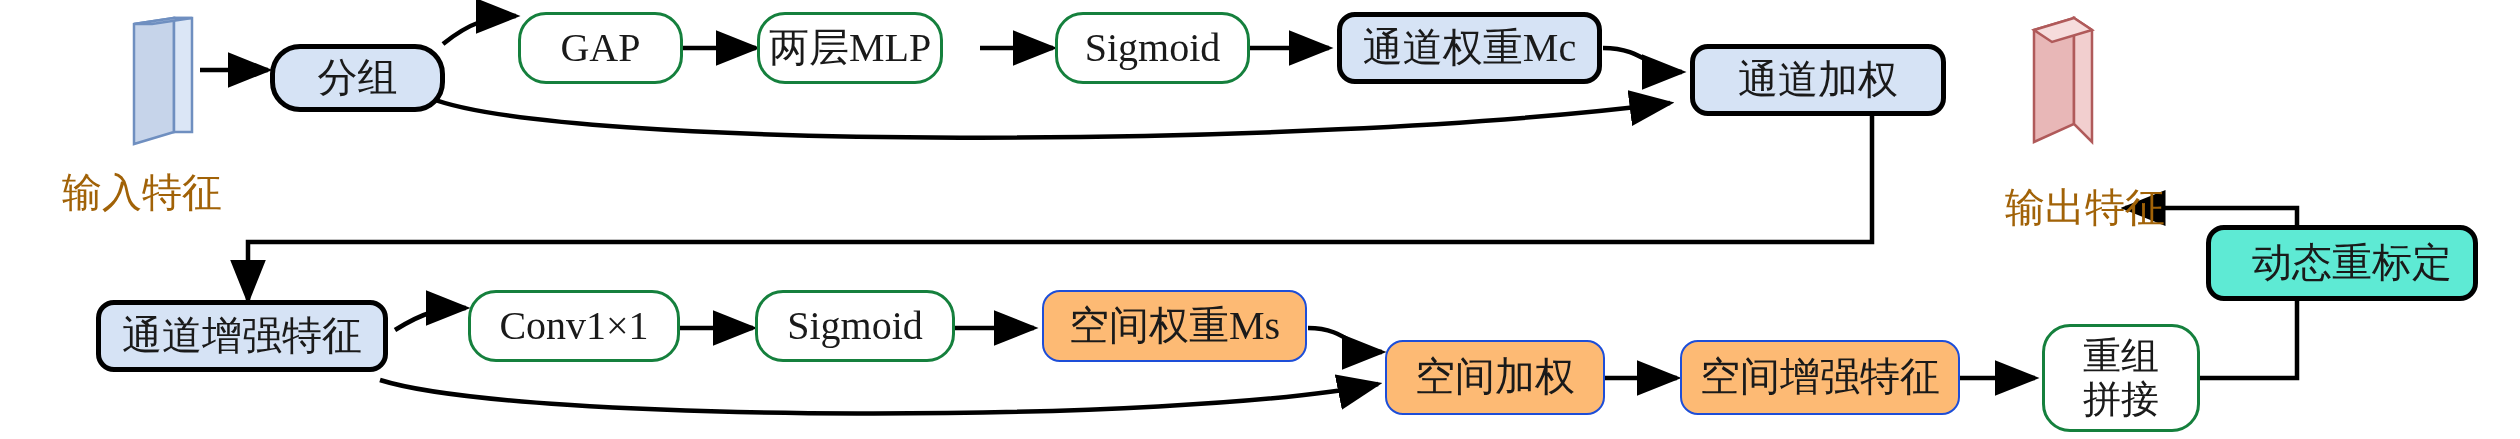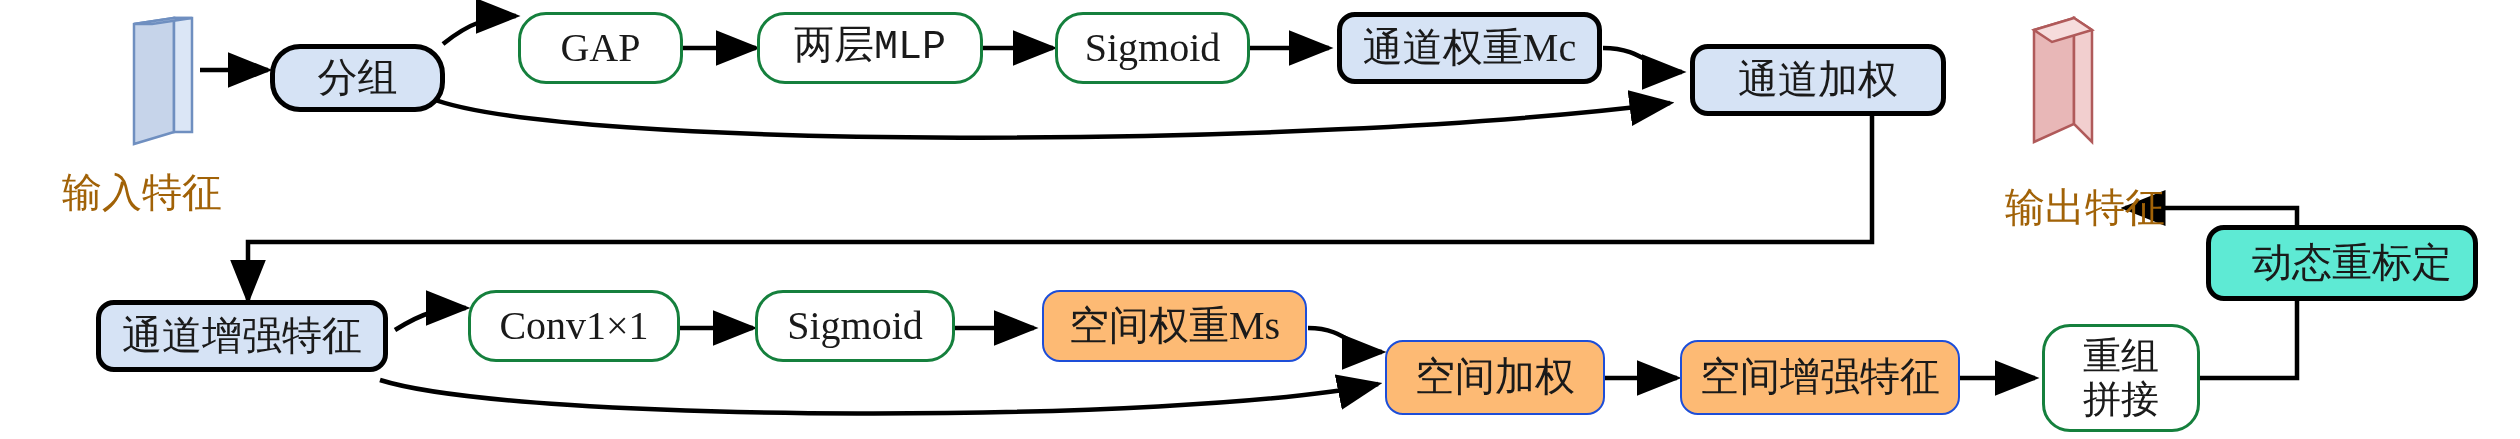--- a/index.html
+++ b/index.html
@@ -134,21 +134,21 @@
     <polygon points="44,4 62,16 62,128 44,110" fill="#f2cfcf" stroke="#b05a5a" stroke-width="2.5"></polygon>
     <polygon points="4,16 44,4 62,16 22,28" fill="#f6dcdc" stroke="#b05a5a" stroke-width="2.5"></polygon>
   </svg>
 
   <div class="caption" style="left:2005px; top:180px;">输出特征</div>
 
   <div class="node n-blue" style="left:270px; top:44px; width:175px; height:68px;border-radius:30px;">分组</div>
 
   <div class="node n-plain" style="left:518px; top:12px; width:165px; height:72px;">GAP</div>
 
-  <div class="node n-plain" style="left:757px; top:12px; width:226px; height:72px;font-family:Liberation Mono, monospace;">两层MLP</div>
+  <div class="node n-plain" style="left:757px; top:12px; width:186px; height:72px;">两层MLP</div>
 
   <div class="node n-plain" style="left:1055px; top:12px; width:195px; height:72px;">Sigmoid</div>
 
   <div class="node n-blue" style="left:1337px; top:12px; width:265px; height:72px;">通道权重Mc</div>
 
   <div class="node n-blue" style="left:1690px; top:44px; width:256px; height:72px;">通道加权</div>
 
   <div class="node n-blue" style="left:96px; top:300px; width:292px; height:72px;">通道增强特征</div>
 
   <div class="node n-plain" style="left:468px; top:290px; width:212px; height:72px;">Conv1×1</div>

